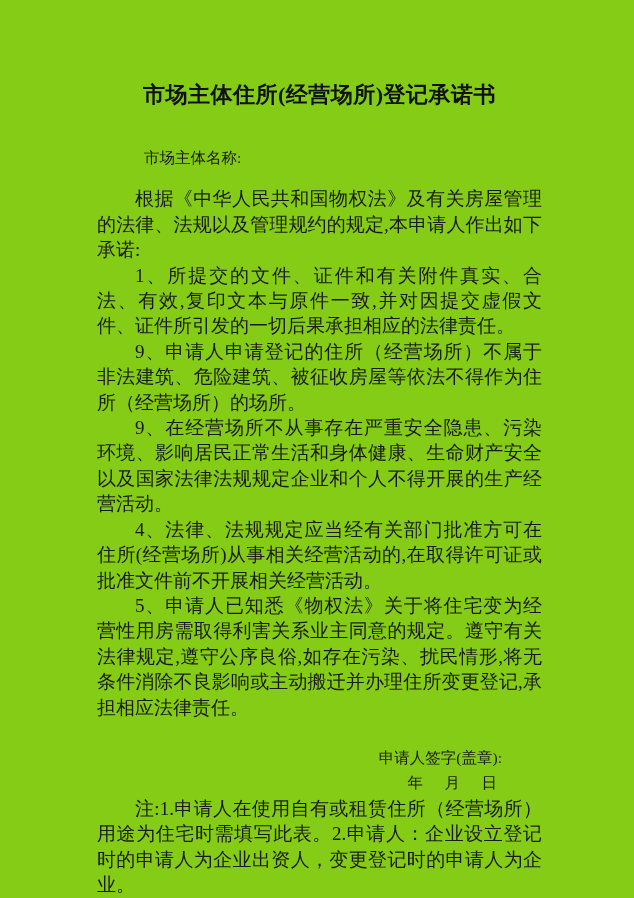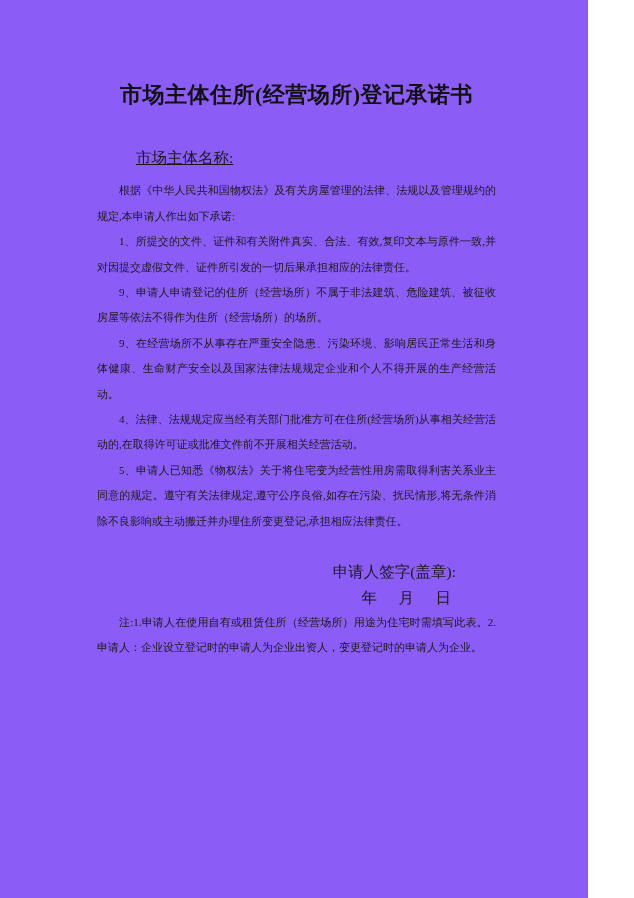--- a/index.html
+++ b/index.html
@@ -2,53 +2,52 @@
 <html><head>
 <meta charset="utf-8">
 <style>
   html, body {
     margin: 0;
     padding: 0;
     background: #ffffff;
   }
   .page {
     position: relative;
-    width: 588px;
+    width: 634px;
     height: 898px;
-    background: #8b5cf6;
+    background: #84cc16;
     font-family: "Liberation Serif", "DejaVu Serif", serif;
     color: #1a1a1a;
     overflow: hidden;
     box-sizing: border-box;
   }
   .content {
     padding: 82px 92px 0 97px;
     box-sizing: border-box;
   }
   .title {
     margin: 0 0 37px 0;
     font-size: 22px;
     line-height: 26px;
     font-weight: bold;
     text-align: center;
     letter-spacing: 0.5px;
     color: #111111;
   }
   .line {
-    margin: 8px;
+    margin: 16px;
     font-size: 15.5px;
     line-height: 25.4px;
     text-indent: 2em;
     text-align: left;
     white-space: nowrap;
-    text-decoration: underline;
   }
   .para {
     margin: 0;
-    font-size: 11px;
+    font-size: 19px;
     line-height: 25.4px;
     text-indent: 2em;
     text-align: justify;
     text-justify: inter-ideograph;
   }
   .sig-block {
     margin-top: 25px;
   }
   .sig {
     margin: 0;

